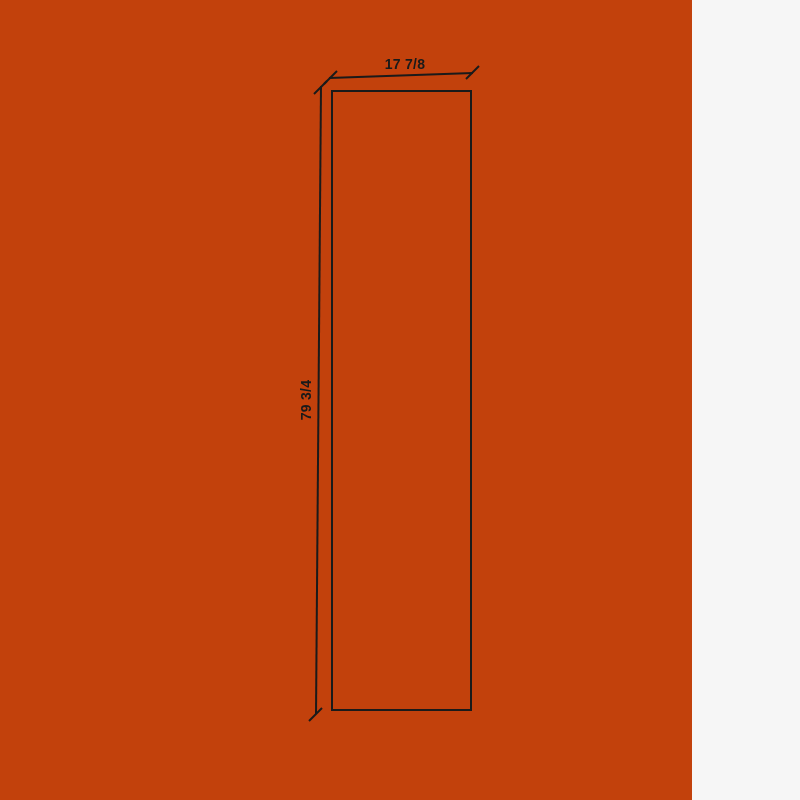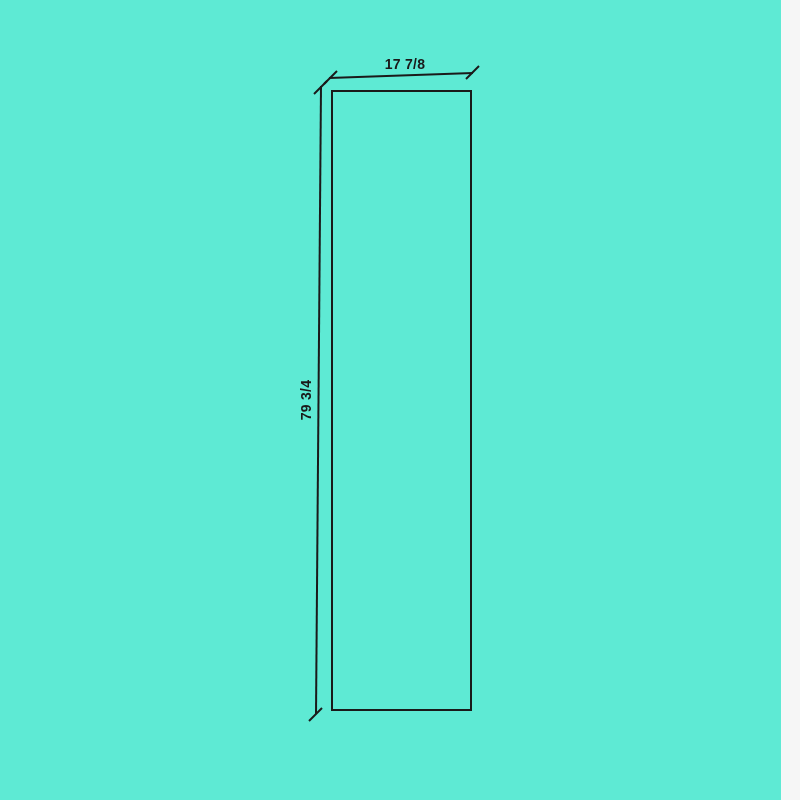--- a/index.html
+++ b/index.html
@@ -8,23 +8,23 @@
   }
   body {
     width: 800px;
     height: 800px;
     background: #f6f6f6;
     font-family: "Liberation Sans", sans-serif;
     overflow: hidden;
   }
   .canvas {
     position: relative;
-    width: 781px;
+    width: 692px;
     height: 800px;
-    background: #5eead4;
+    background: #c2410c;
   }
   .drawing-svg {
     position: absolute;
     left: 0;
     top: 0;
     width: 800px;
     height: 800px;
   }
   .dim-label {
     position: absolute;

